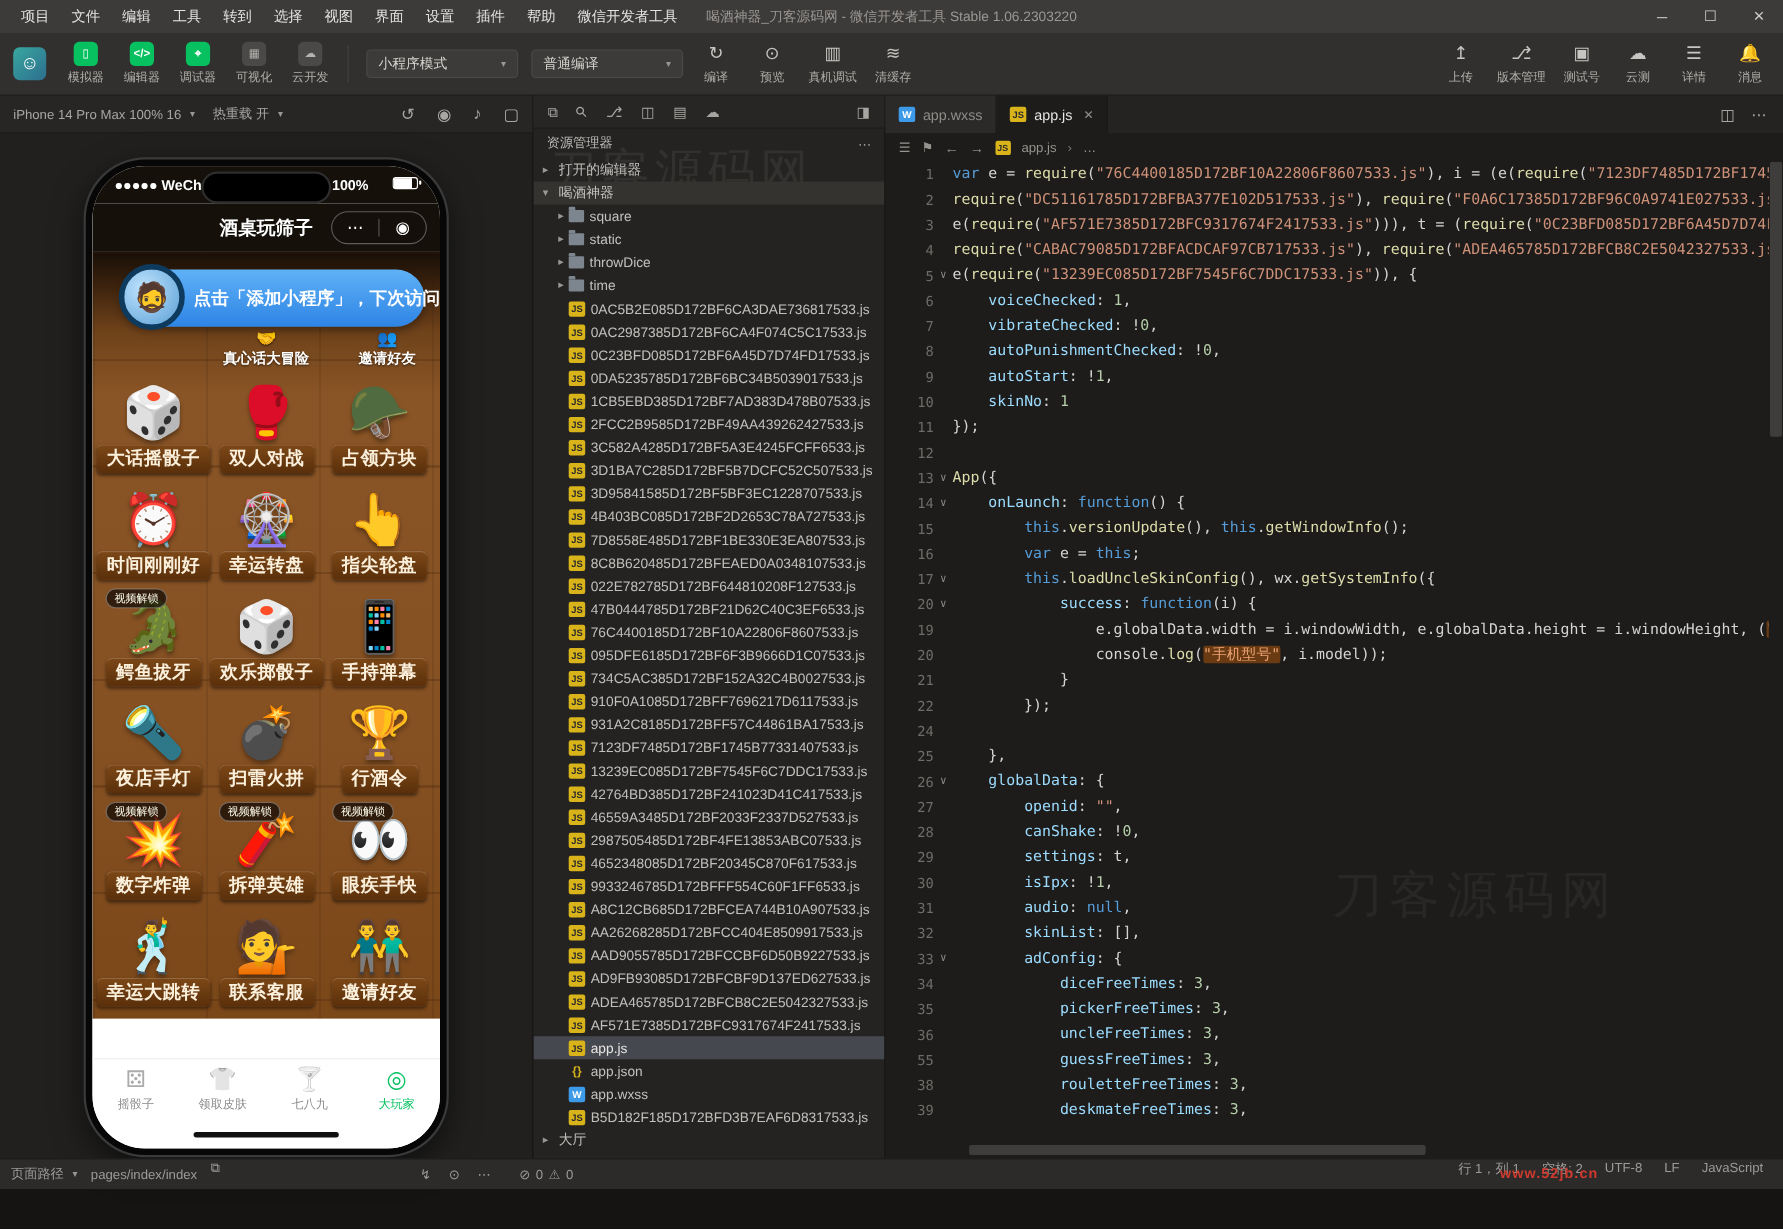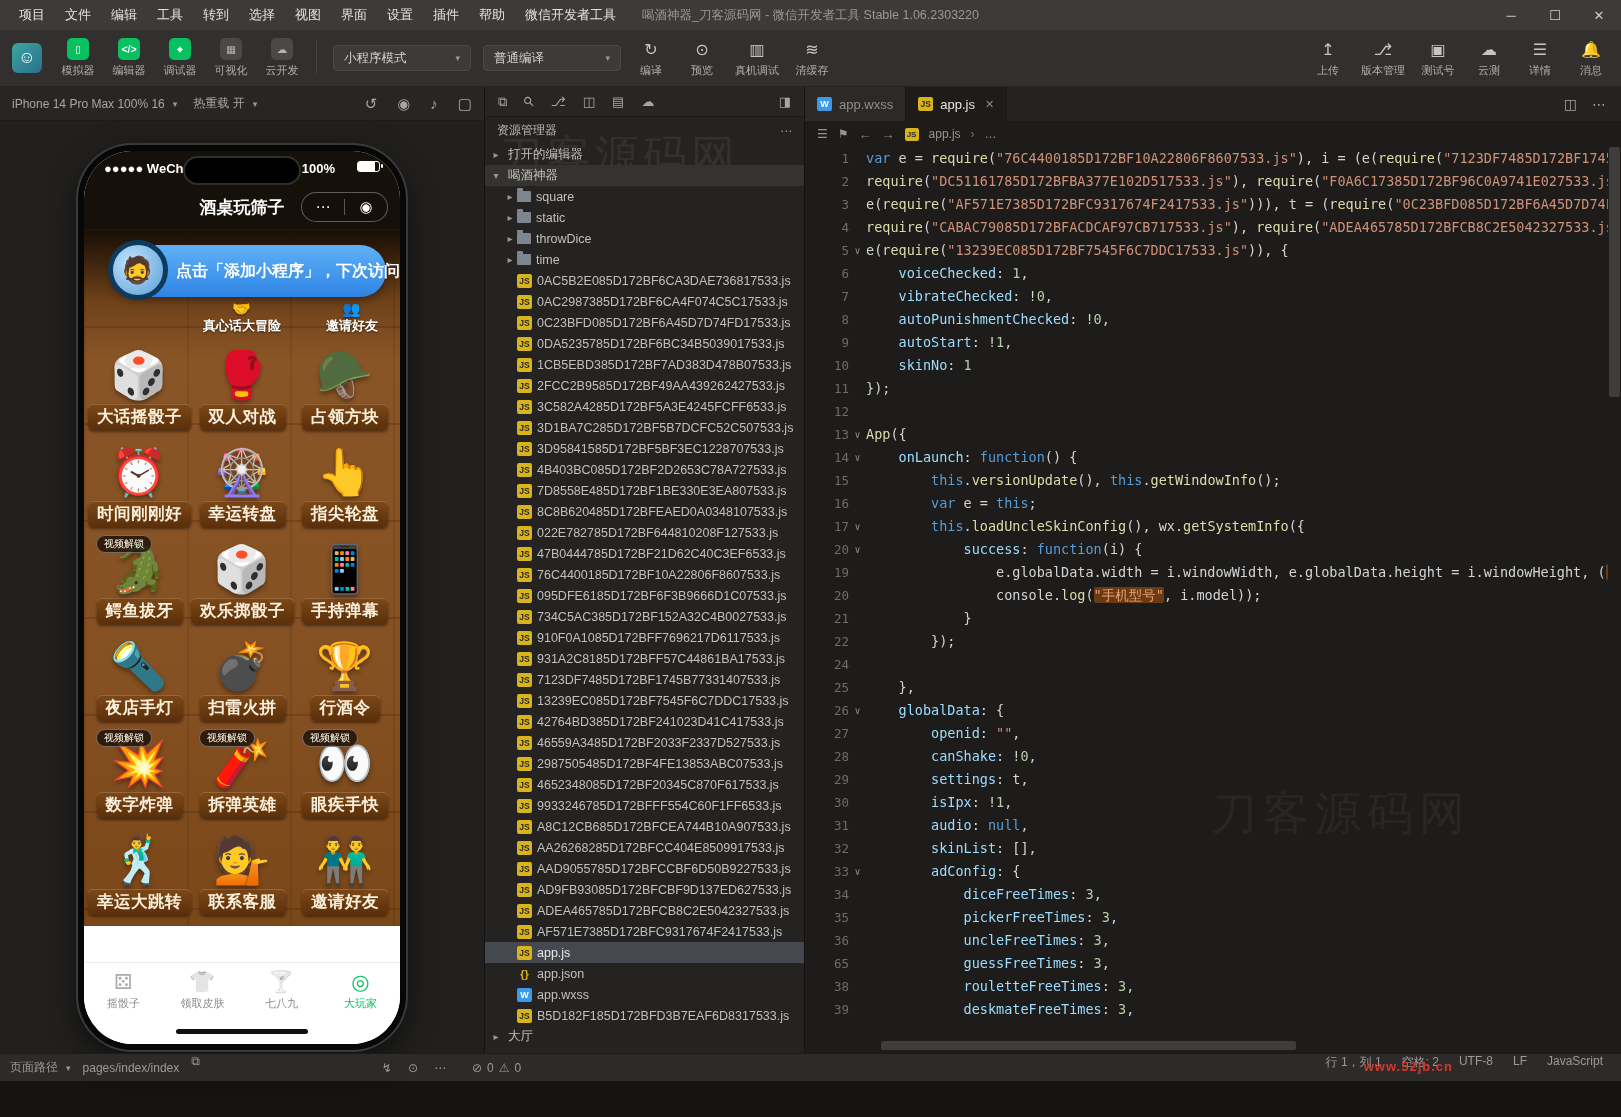--- a/index.html
+++ b/index.html
@@ -692,21 +692,21 @@
             <div class="line"><span class="ln">27</span><span class="fold"></span><span class="ct"><span class="tk-t">        </span><span class="tk-p">openid</span><span class="tk-t">: </span><span class="tk-s">""</span><span class="tk-t">,</span></span></div>
             <div class="line"><span class="ln">28</span><span class="fold"></span><span class="ct"><span class="tk-t">        </span><span class="tk-p">canShake</span><span class="tk-t">: !</span><span class="tk-n">0</span><span class="tk-t">,</span></span></div>
             <div class="line"><span class="ln">29</span><span class="fold"></span><span class="ct"><span class="tk-t">        </span><span class="tk-p">settings</span><span class="tk-t">: t,</span></span></div>
             <div class="line"><span class="ln">30</span><span class="fold"></span><span class="ct"><span class="tk-t">        </span><span class="tk-p">isIpx</span><span class="tk-t">: !</span><span class="tk-n">1</span><span class="tk-t">,</span></span></div>
             <div class="line"><span class="ln">31</span><span class="fold"></span><span class="ct"><span class="tk-t">        </span><span class="tk-p">audio</span><span class="tk-t">: </span><span class="tk-k">null</span><span class="tk-t">,</span></span></div>
             <div class="line"><span class="ln">32</span><span class="fold"></span><span class="ct"><span class="tk-t">        </span><span class="tk-p">skinList</span><span class="tk-t">: [],</span></span></div>
             <div class="line"><span class="ln">33</span><span class="fold">∨</span><span class="ct"><span class="tk-t">        </span><span class="tk-p">adConfig</span><span class="tk-t">: {</span></span></div>
             <div class="line"><span class="ln">34</span><span class="fold"></span><span class="ct"><span class="tk-t">            </span><span class="tk-p">diceFreeTimes</span><span class="tk-t">: </span><span class="tk-n">3</span><span class="tk-t">,</span></span></div>
             <div class="line"><span class="ln">35</span><span class="fold"></span><span class="ct"><span class="tk-t">            </span><span class="tk-p">pickerFreeTimes</span><span class="tk-t">: </span><span class="tk-n">3</span><span class="tk-t">,</span></span></div>
             <div class="line"><span class="ln">36</span><span class="fold"></span><span class="ct"><span class="tk-t">            </span><span class="tk-p">uncleFreeTimes</span><span class="tk-t">: </span><span class="tk-n">3</span><span class="tk-t">,</span></span></div>
-            <div class="line"><span class="ln">65</span><span class="fold"></span><span class="ct"><span class="tk-t">            </span><span class="tk-p">guessFreeTimes</span><span class="tk-t">: </span><span class="tk-n">3</span><span class="tk-t">,</span></span></div>
+            <div class="line"><span class="ln">55</span><span class="fold"></span><span class="ct"><span class="tk-t">            </span><span class="tk-p">guessFreeTimes</span><span class="tk-t">: </span><span class="tk-n">3</span><span class="tk-t">,</span></span></div>
             <div class="line"><span class="ln">38</span><span class="fold"></span><span class="ct"><span class="tk-t">            </span><span class="tk-p">rouletteFreeTimes</span><span class="tk-t">: </span><span class="tk-n">3</span><span class="tk-t">,</span></span></div>
             <div class="line"><span class="ln">39</span><span class="fold"></span><span class="ct"><span class="tk-t">            </span><span class="tk-p">deskmateFreeTimes</span><span class="tk-t">: </span><span class="tk-n">3</span><span class="tk-t">,</span></span></div>
           </div>
         <div class="wm wm-ed">刀客源码网</div>
         <div class="vscroll">
             <div class="vthumb"></div>
           </div>
         <div class="hscroll">
             <div class="hthumb"></div>
           </div>

